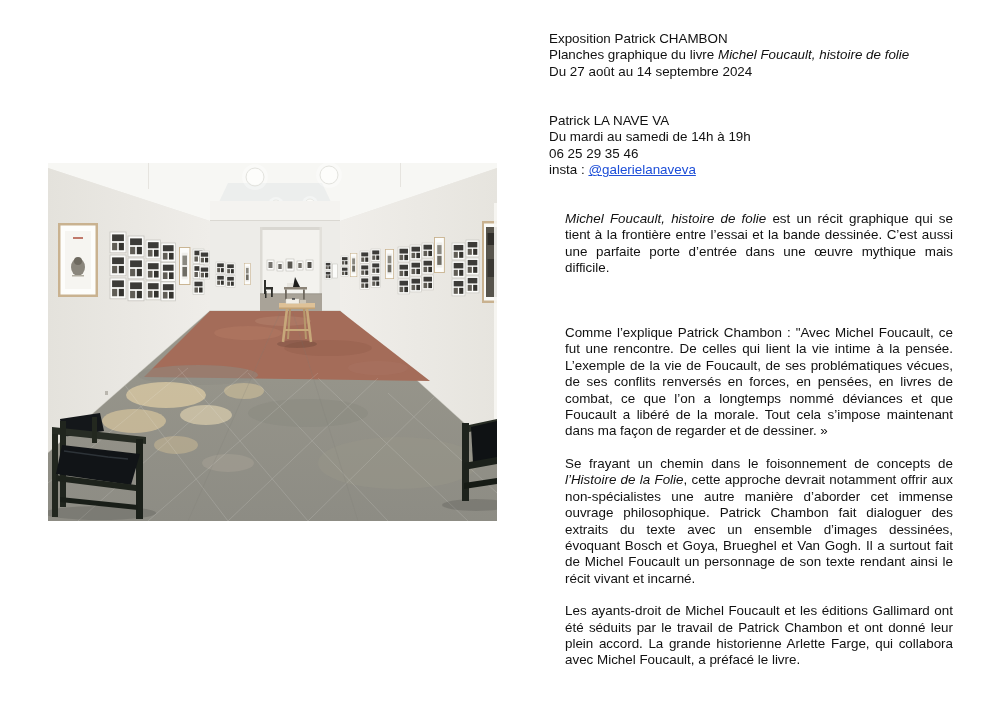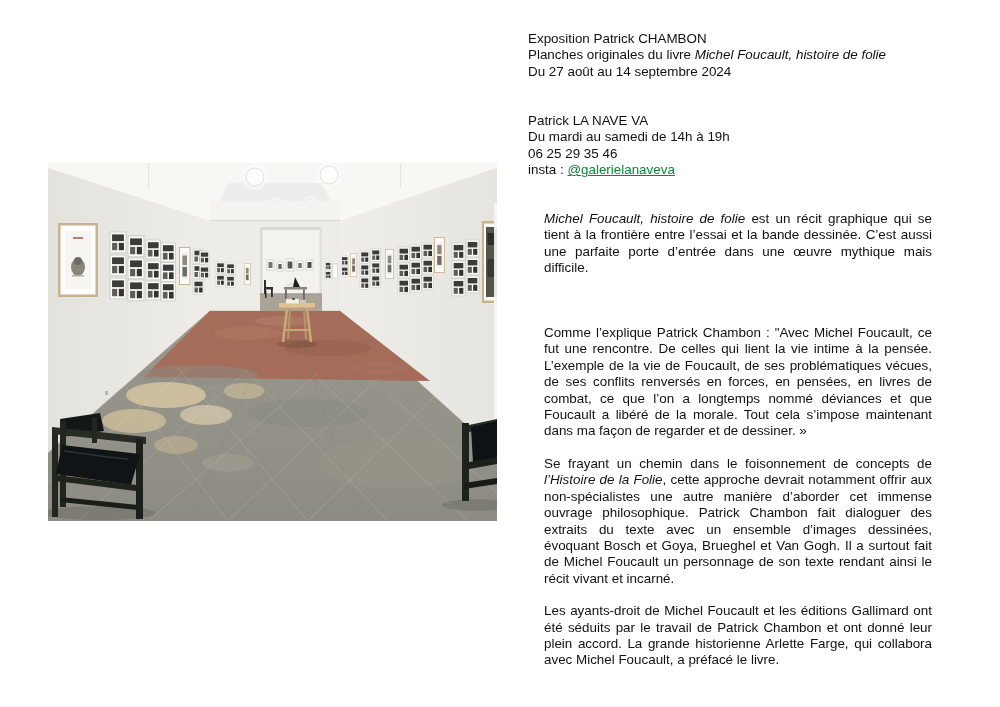--- a/index.html
+++ b/index.html
@@ -4,27 +4,27 @@
 <style>
   html,body{margin:0;padding:0;}
   body{
     width:1000px;height:707px;background:#ffffff;
     font-family:"Liberation Sans", sans-serif;color:#111111;
     position:relative;overflow:hidden;
   }
   .page{position:absolute;inset:0;background:#ffffff;}
   .photo{position:absolute;left:48px;top:163px;width:449px;height:358px;display:block;}
   .col{
-    position:absolute;left:528px;top:31px;width:420px;
+    position:absolute;left:549px;top:31px;width:420px;
     font-size:13.4px;line-height:16.4px;color:#111111;
   }
   .col .gap{height:16.4px;}
   .col p{margin:16px;text-align:justify;}
   .col em{}
-  .col a{color:#15803d;text-decoration:underline;cursor:pointer;}
+  .col a{color:#1d4ed8;text-decoration:underline;cursor:pointer;}
 </style>
 </head>
 <body>
 
 <div class="page">
 
   <svg class="photo" viewBox="0 0 449 358" preserveAspectRatio="none" role="img" aria-label="Vue de la galerie : salle blanche en enfilade, planches originales encadrées en noir et blanc sur les murs, sol en carreaux usés rouge et gris, deux fauteuils noirs au premier plan et une table en bois au centre.">
     <defs>
       <linearGradient id="lw" x1="0" y1="0" x2="1" y2="0">
         <stop offset="0" stop-color="#e4e2dc"></stop>
@@ -267,21 +267,21 @@
       <rect x="414" y="260" width="7" height="78" fill="#1e231d"></rect>
       <polygon points="421,262 449,256 449,263 421,269" fill="#272c24"></polygon>
       <polygon points="423,264 449,258 449,298 425,300" fill="#0f1214"></polygon>
       <polygon points="416,300 449,294 449,301 416,307" fill="#1c211b"></polygon>
       <polygon points="416,320 449,315 449,321 416,326" fill="#161b15"></polygon>
     </g>
   </svg>
 
   <div class="col">
     <div>Exposition Patrick CHAMBON</div>
-    <div><span>Planches originales du livre </span><em>Michel Foucault, histoire de folie</em></div>
+    <div><span>Planches graphique du livre </span><em>Michel Foucault, histoire de folie</em></div>
     <div>Du 27 août au 14 septembre 2024</div>
     <div class="gap"></div>
     <div class="gap"></div>
     <div>Patrick LA NAVE VA</div>
     <div>Du mardi au samedi de 14h à 19h</div>
     <div>06 25 29 35 46</div>
     <div><span>insta : </span><a href="#">@galerielanaveva</a></div>
     <div class="gap"></div>
     <p><em>Michel Foucault, histoire de folie</em><span> est un récit graphique qui se tient à la frontière entre l’essai et la bande dessinée. C’est aussi une parfaite porte d’entrée dans une œuvre mythique mais difficile.</span></p>
     <div class="gap"></div>

